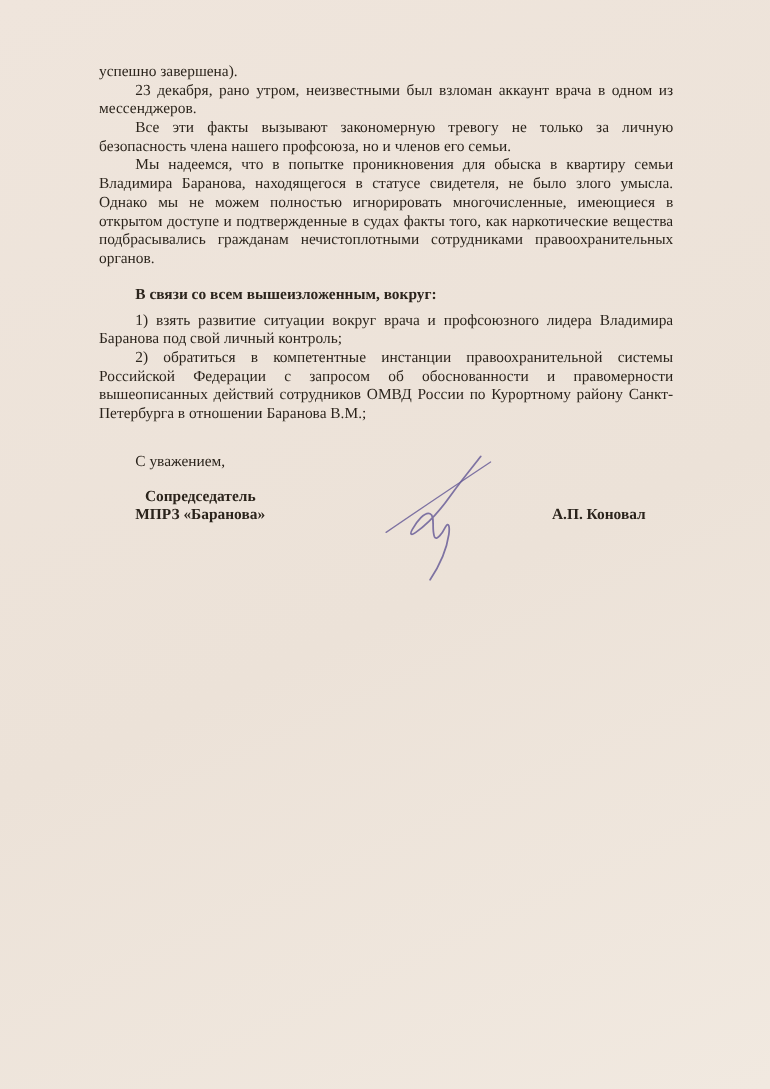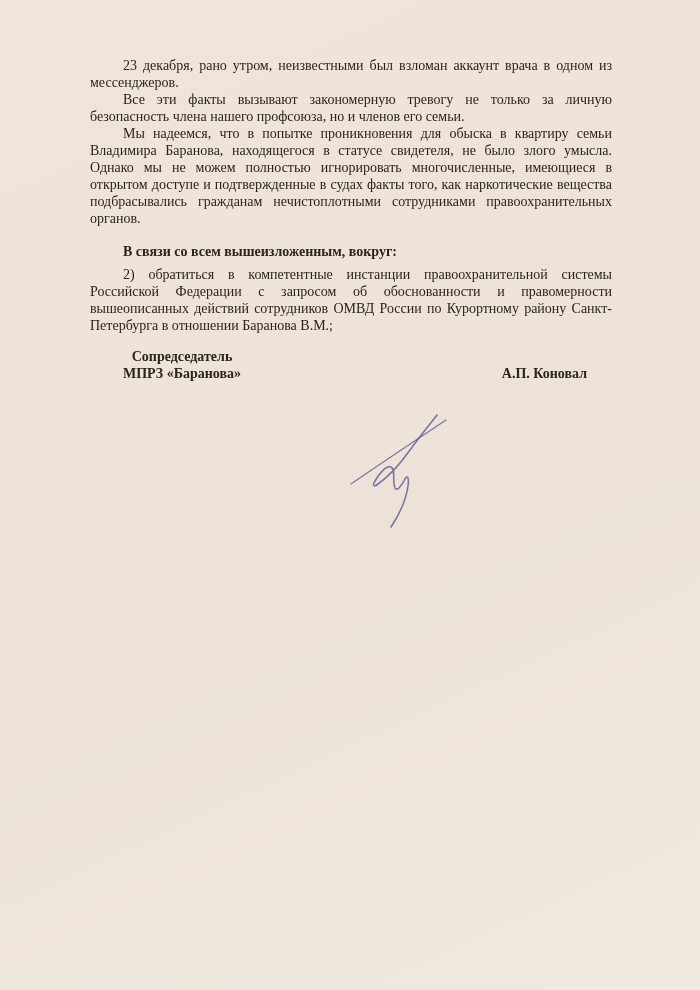--- a/index.html
+++ b/index.html
@@ -76,33 +76,36 @@
     opacity: 0.85;
   }
 </style>
 </head>
 <body>
 
 <div class="page">
 
   <div class="letter-body">
 
+    <p class="para-continuation">успешно завершена).</p>
 
     <p class="para">23 декабря, рано утром, неизвестными был взломан аккаунт врача в одном из мессенджеров.</p>
 
     <p class="para">Все эти факты вызывают закономерную тревогу не только за личную безопасность члена нашего профсоюза, но и членов его семьи.</p>
 
     <p class="para">Мы надеемся, что в попытке проникновения для обыска в квартиру семьи Владимира Баранова, находящегося в статусе свидетеля, не было злого умысла. Однако мы не можем полностью игнорировать многочисленные, имеющиеся в открытом доступе и подтвержденные в судах факты того, как наркотические вещества подбрасывались гражданам нечистоплотными сотрудниками правоохранительных органов.</p>
 
     <p class="request-heading">В связи со всем вышеизложенным, вокруг:</p>
 
+    <p class="para">1) взять развитие ситуации вокруг врача и профсоюзного лидера  Владимира Баранова под свой личный контроль;</p>
 
     <p class="para">2) обратиться в  компетентные инстанции правоохранительной системы Российской Федерации с запросом об обоснованности и правомерности вышеописанных действий сотрудников ОМВД России по Курортному району Санкт-Петербурга в отношении Баранова В.М.;</p>
 
 
+    <p class="closing">С уважением,</p>
 
     <div class="signer-row">
       <div class="signer-titles">
         <p>Сопредседатель</p>
         <p>МПРЗ «Баранова»</p>
       </div>
       <p class="signer-name">А.П. Коновал</p>
     </div>
 
   </div>

